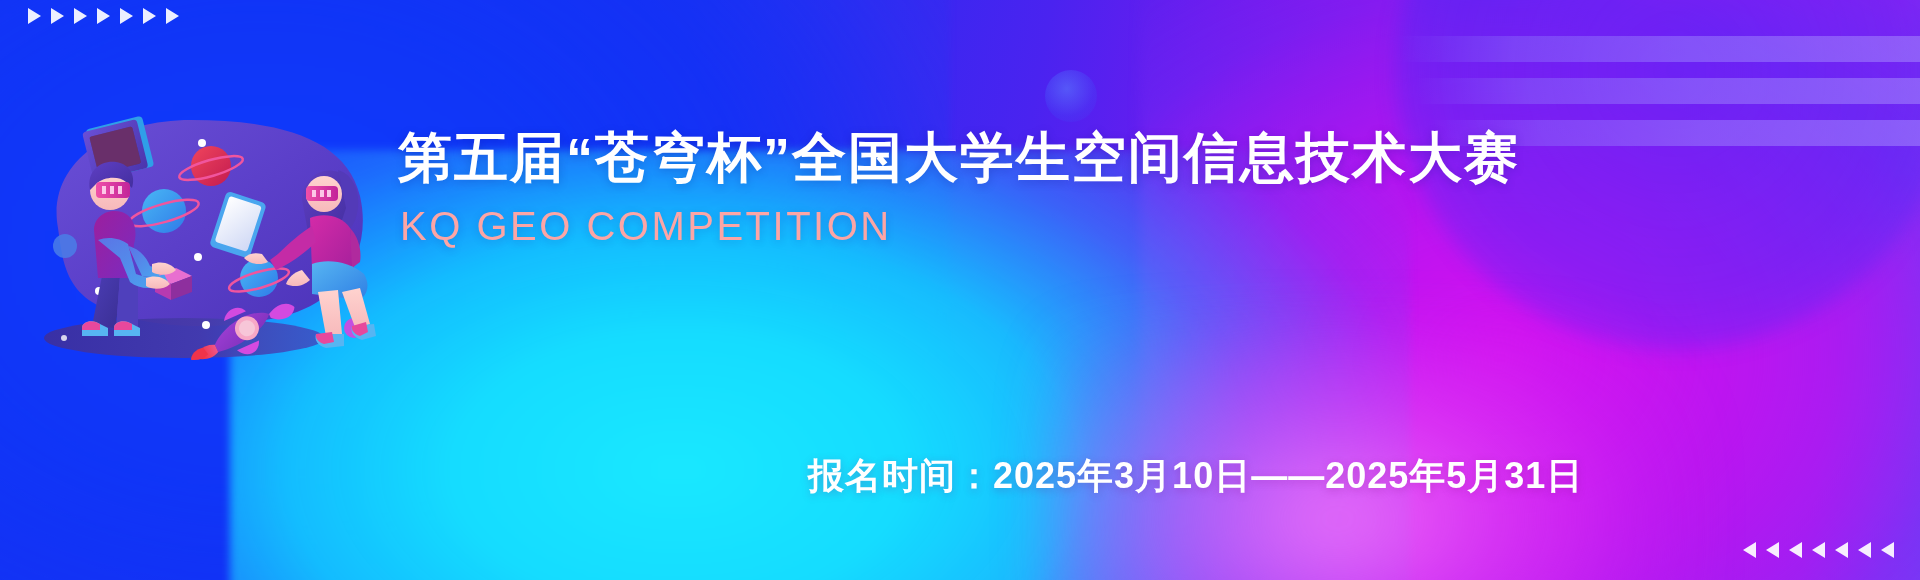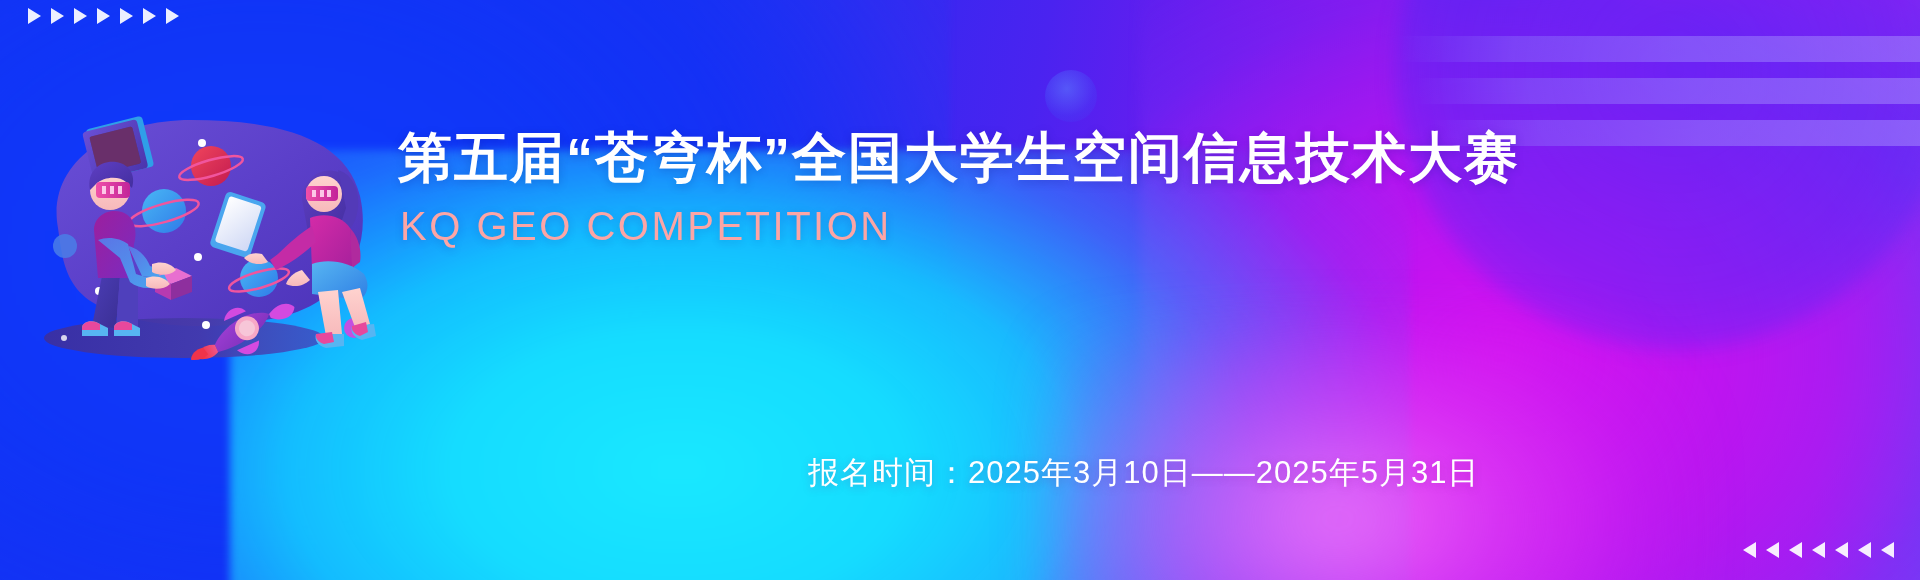--- a/index.html
+++ b/index.html
@@ -192,22 +192,22 @@
     letter-spacing: 2.5px;
     white-space: nowrap;
     text-shadow: 0 2px 8px rgba(10,20,120,0.18);
   }
   .date-line {
     position: absolute;
     left: 808px;
     top: 452px;
     margin: 0;
     color: #ffffff;
-    font-size: 31px;
-    font-weight: normal;
+    font-size: 36px;
+    font-weight: bold;
     letter-spacing: 1px;
     white-space: nowrap;
     text-shadow: 0 2px 8px rgba(120,10,120,0.25);
   }
 </style>
 </head>
 <body>
 
 <div class="banner">
 

